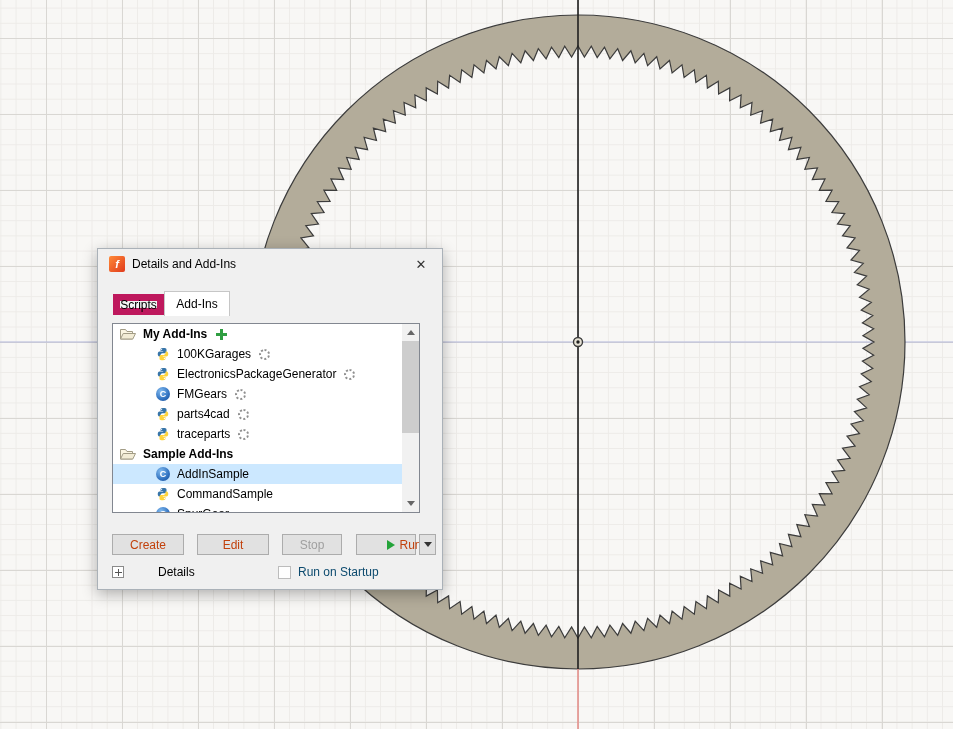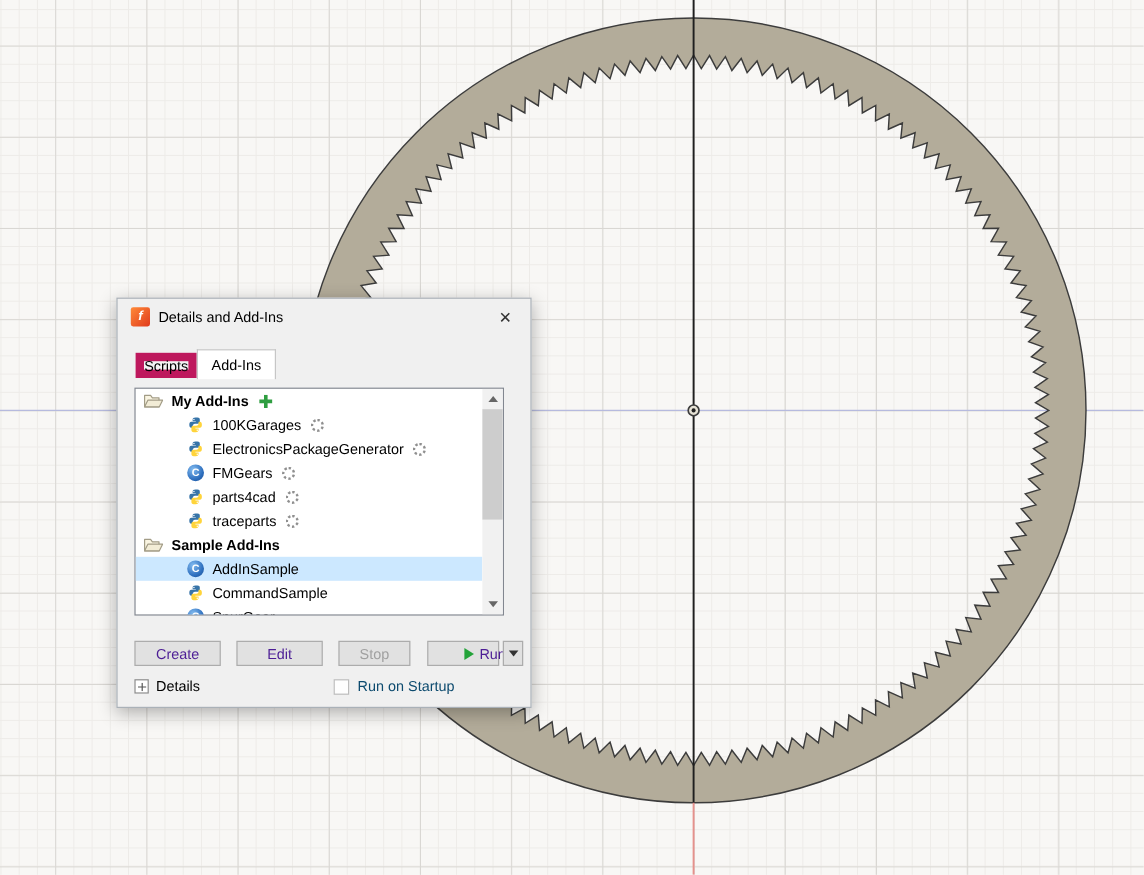--- a/index.html
+++ b/index.html
@@ -76,34 +76,34 @@
     display:flex; align-items:center; justify-content:center; }
   .sbtn.up { top:0; } .sbtn.down { bottom:0; }
   .tri-up { width:0; height:0; border-left:4px solid transparent; border-right:4px solid transparent; border-bottom:5px solid #666; }
   .tri-down { width:0; height:0; border-left:4px solid transparent; border-right:4px solid transparent; border-top:5px solid #666; }
   .tri-down.dark { border-left-width:4px; border-right-width:4px; border-top-color:#333; }
   .sthumb { position:absolute; left:0; top:17px; width:17px; height:92px; background:#cdcdcd; }
 
   
   .btn {
     position:absolute; height:21px; background:#e1e1e1; border:1px solid #acacac;
-    display:flex; align-items:center; justify-content:center; font-size:12px; color:#4c1d95;
+    display:flex; align-items:center; justify-content:center; font-size:12px; color:#c2410c;
   }
   .btn.disabled { color:#a0a0a0; }
   #btn-create { left:14px;  top:285px; width:72px; }
   #btn-edit   { left:99px;  top:285px; width:72px; }
   #btn-stop   { left:184px; top:285px; width:60px; }
   #btn-run    { left:258px; top:285px; width:60px;padding-left:36px; }
   #btn-run-arrow { left:321px; top:285px; width:17px; }
   .play { width:0; height:0; border-top:5px solid transparent; border-bottom:5px solid transparent;
     border-left:8px solid #23a339; margin-right:5px; }
 
   
   .details { position:absolute; left:14px; top:315px; height:16px;
-    display:flex; align-items:center; font-size:12px; }
+    display:flex; align-items:center; font-size:12px;gap:28px; }
   .pbox { width:12px; height:12px; border:1px solid #8a8a8a; background:#fff;
     display:inline-flex; align-items:center; justify-content:center; margin-right:6px; }
   .startup { position:absolute; left:180px; top:315px; height:16px;
     display:flex; align-items:center; }
   .cbox { width:13px; height:13px; border:1px solid #bcbcbc; background:#fefefe;
     display:inline-block; margin-right:7px; }
   .graytext { color:#0c4a6e; font-size:12px; }
 </style>
 </head>
 <body>

